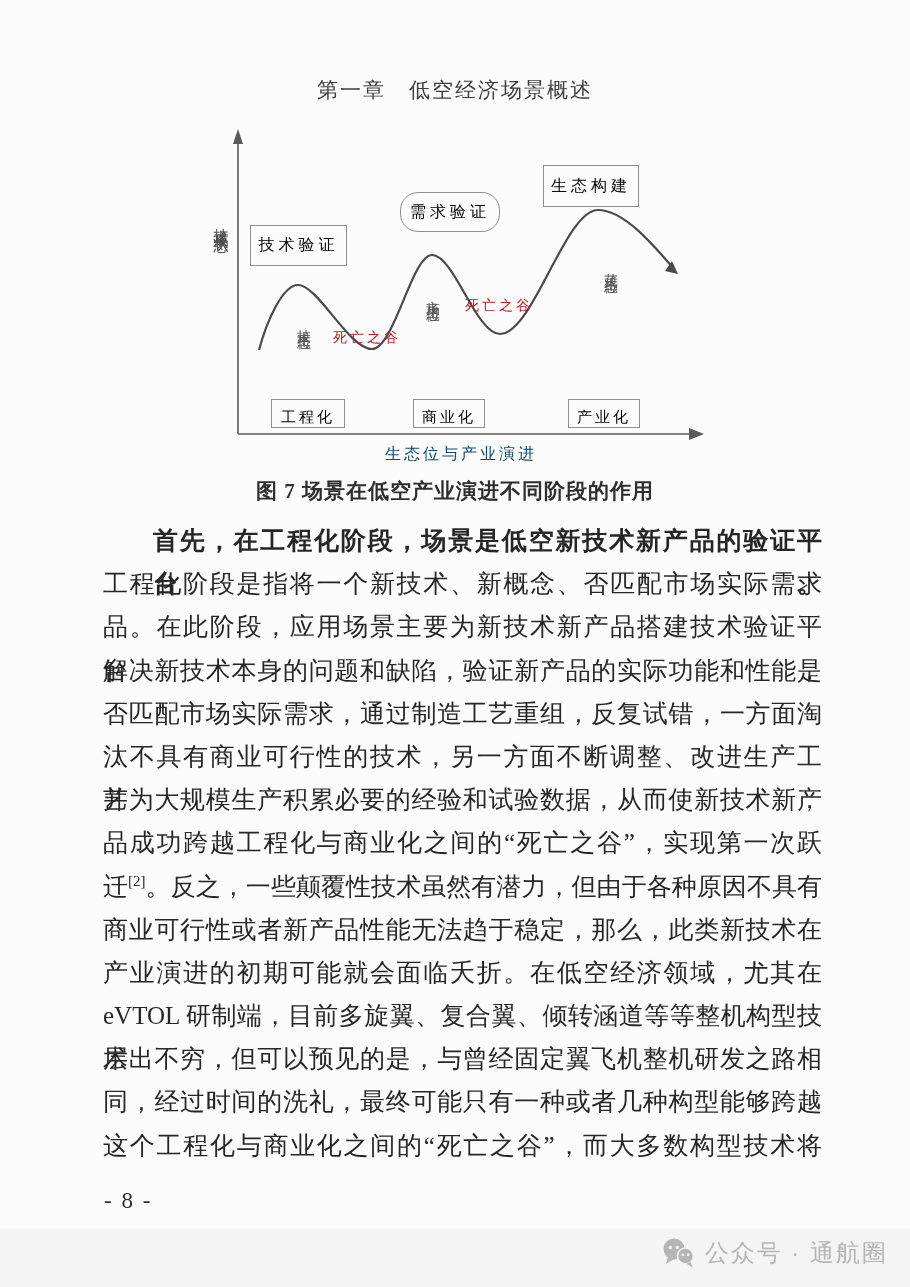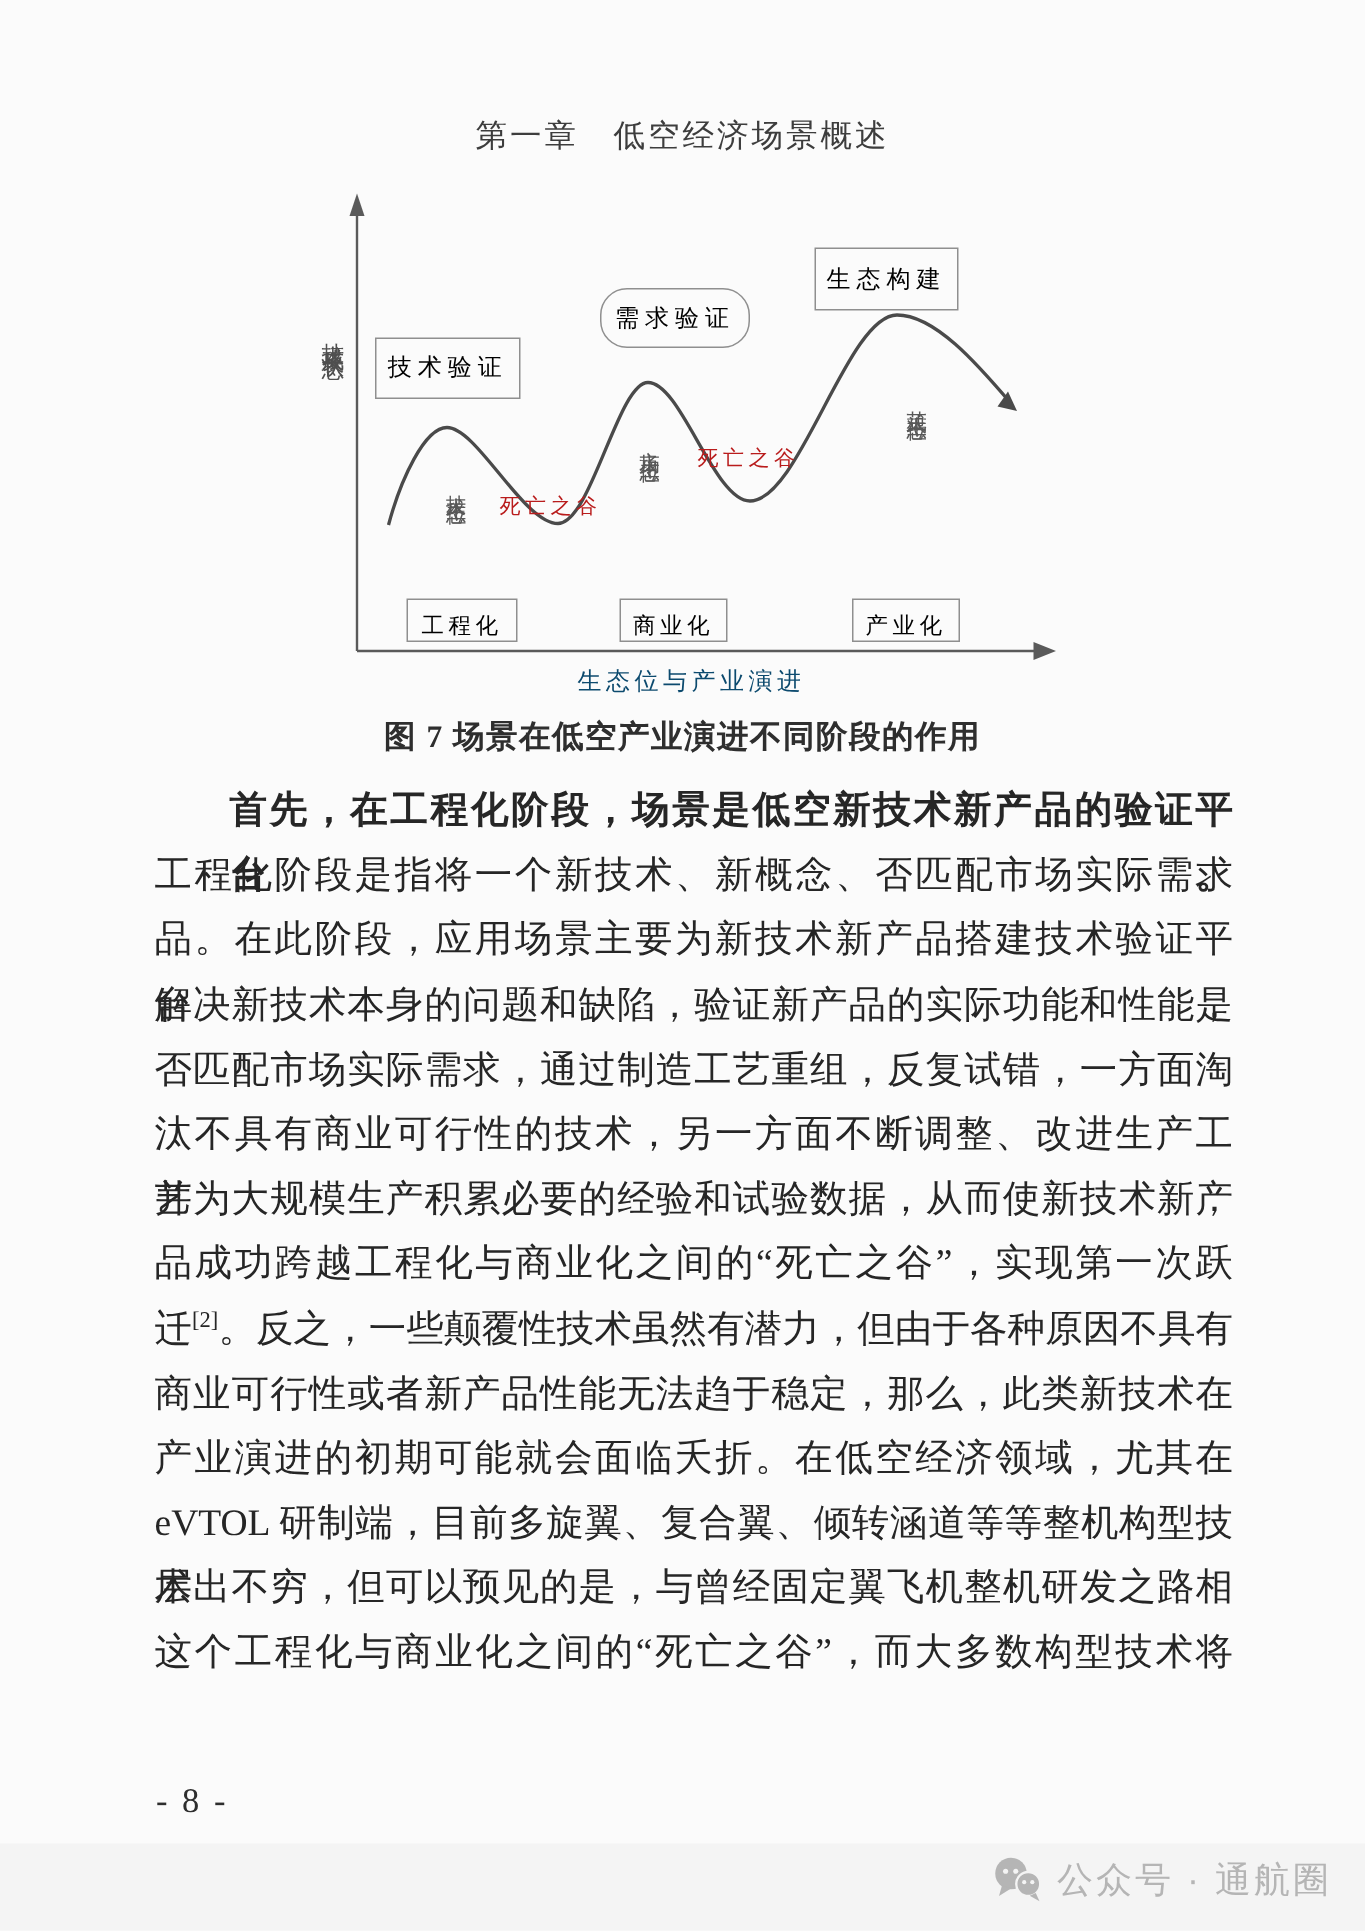--- a/index.html
+++ b/index.html
@@ -134,20 +134,21 @@
     <div class="line"><span>解决新技术本身的问题和缺陷，验证新产品的实际功能和性能是</span></div>
     <div class="line"><span>否匹配市场实际需求，通过制造工艺重组，反复试错，一方面淘</span></div>
     <div class="line"><span>汰不具有商业可行性的技术，另一方面不断调整、改进生产工艺，</span></div>
     <div class="line"><span>并为大规模生产积累必要的经验和试验数据，从而使新技术新产</span></div>
     <div class="line"><span>品成功跨越工程化与商业化之间的“死亡之谷”，实现第一次跃</span></div>
     <div class="line"><span>迁</span><span class="sup">[2]</span><span>。反之，一些颠覆性技术虽然有潜力，但由于各种原因不具有</span></div>
     <div class="line"><span>商业可行性或者新产品性能无法趋于稳定，那么，此类新技术在</span></div>
     <div class="line"><span>产业演进的初期可能就会面临夭折。在低空经济领域，尤其在</span></div>
     <div class="line"><span>eVTOL 研制端，目前多旋翼、复合翼、倾转涵道等等整机构型技术</span></div>
     <div class="line"><span>层出不穷，但可以预见的是，与曾经固定翼飞机整机研发之路相</span></div>
+    <div class="line"><span>同，经过时间的洗礼，最终可能只有一种或者几种构型能够跨越</span></div>
     <div class="line"><span>这个工程化与商业化之间的“死亡之谷”，而大多数构型技术将</span></div>
   </div>
 
 <div class="pagenum">- 8 -</div>
 
 <div class="bottom-strip"></div>
 <div class="watermark">
   <span style="display:inline-flex;">
     <svg width="36" height="32" viewBox="0 0 36 32">
       <g>

